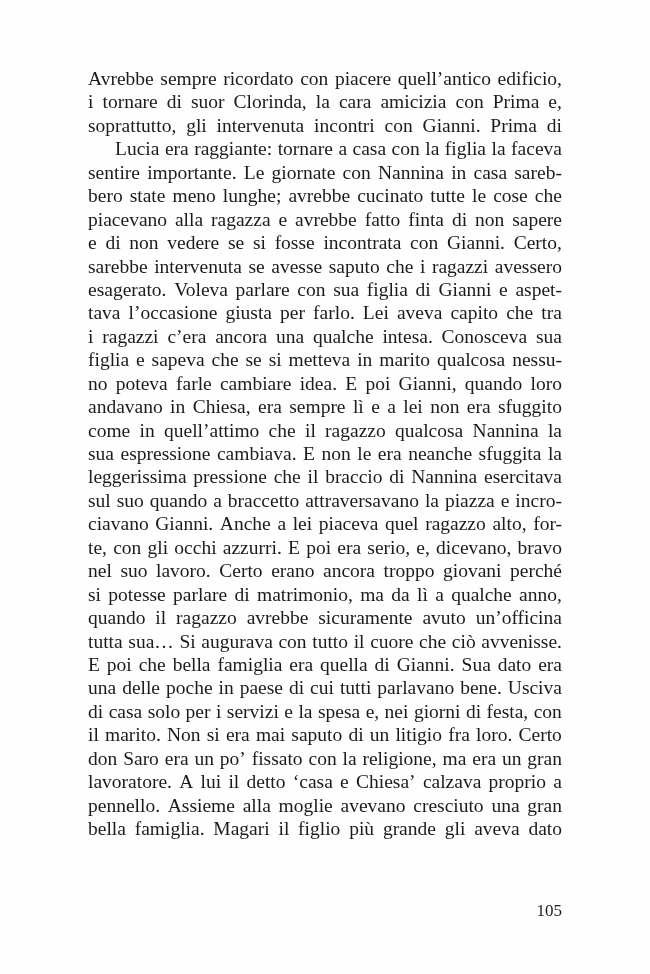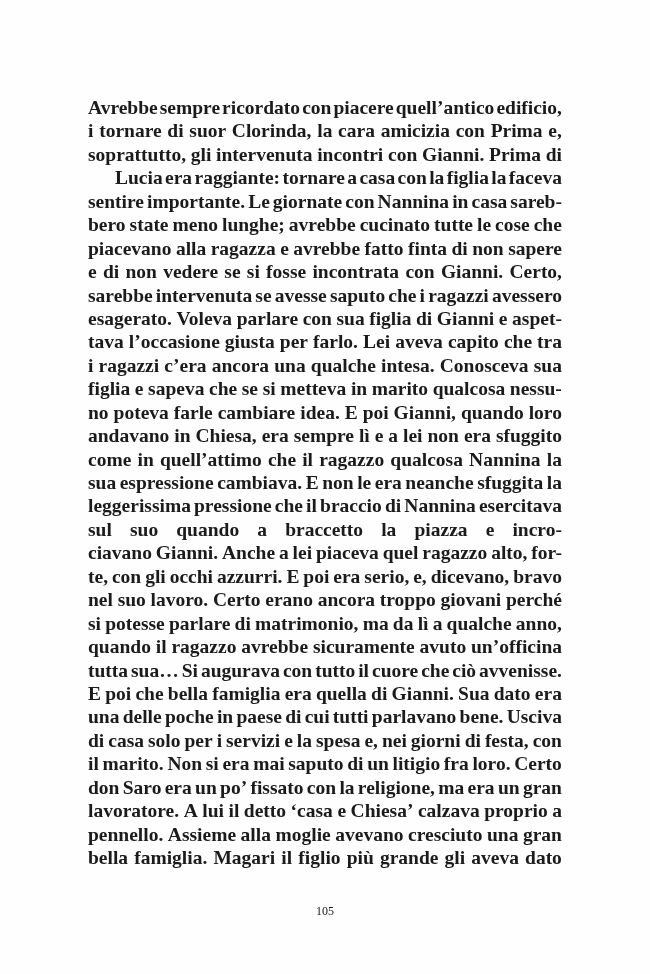--- a/index.html
+++ b/index.html
@@ -12,23 +12,22 @@
     width: 650px;
     height: 974px;
     background: #fefefe;
     overflow: hidden;
     font-family: "Liberation Serif", "DejaVu Serif", serif;
     color: #1b1b1b;
   }
   .text-block {
     position: absolute;
     left: 88px;
-    top: 96px;
+    top: 67px;
     width: 474px;
-    font-weight: bold;
   }
   .paragraph {
     margin: 0;
   }
   .line {
     height: 23.45px;
     line-height: 23.45px;
     font-size: 19.5px;
     white-space: nowrap;
     overflow: visible;
@@ -42,22 +41,22 @@
   }
   .line span {
     display: inline-block;
     flex: 0 0 auto;
   }
   .page-number {
     position: absolute;
     left: 88px;
     top: 901px;
     width: 474px;
-    text-align: center;
-    font-size: 12px;
+    text-align: right;
+    font-size: 17px;
     line-height: 20px;
     color: #1b1b1b;
   }
 </style>
 </head>
 <body>
 
 <div class="book-page">
   <div class="text-block" id="text-block">
       <div class="paragraph">
@@ -273,20 +272,21 @@
           <span>di</span>
           <span>Nannina</span>
           <span>esercitava</span>
         </div>
         <div class="line justify">
           <span>sul</span>
           <span>suo</span>
           <span>quando</span>
           <span>a</span>
           <span>braccetto</span>
+          <span>attraversavano</span>
           <span>la</span>
           <span>piazza</span>
           <span>e</span>
           <span>incro-</span>
         </div>
         <div class="line justify">
           <span>ciavano</span>
           <span>Gianni.</span>
           <span>Anche</span>
           <span>a</span>

